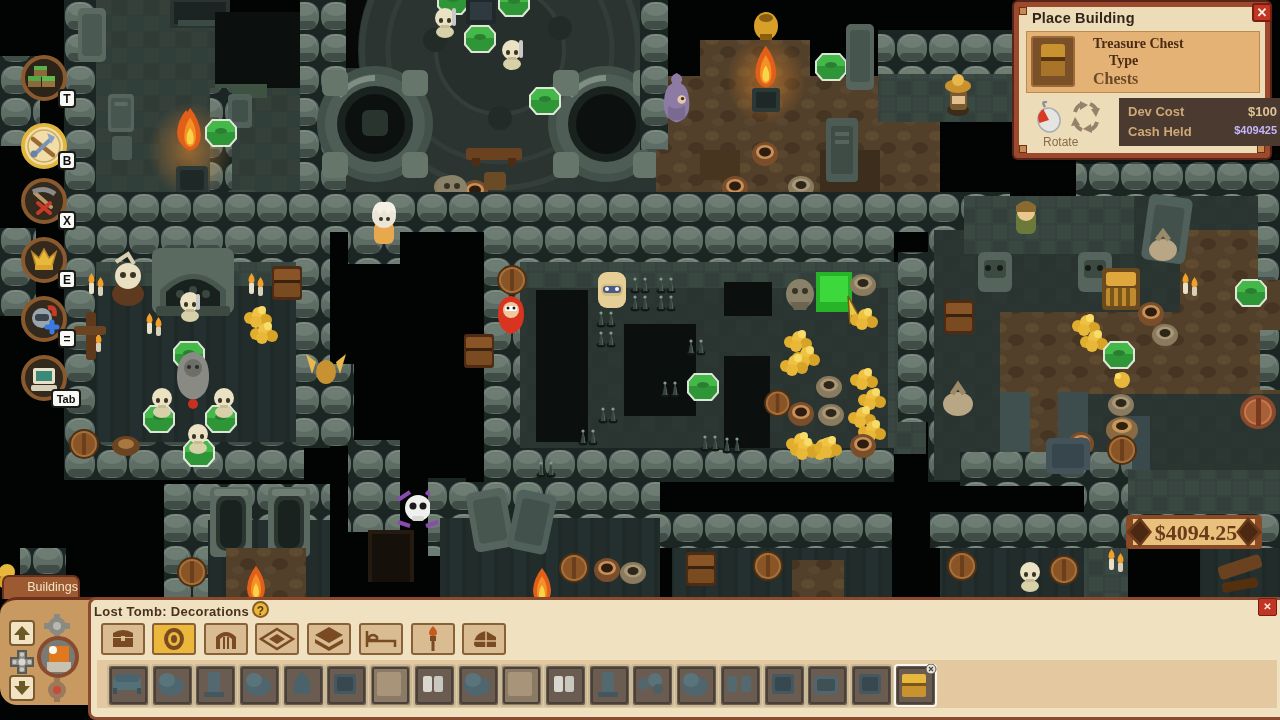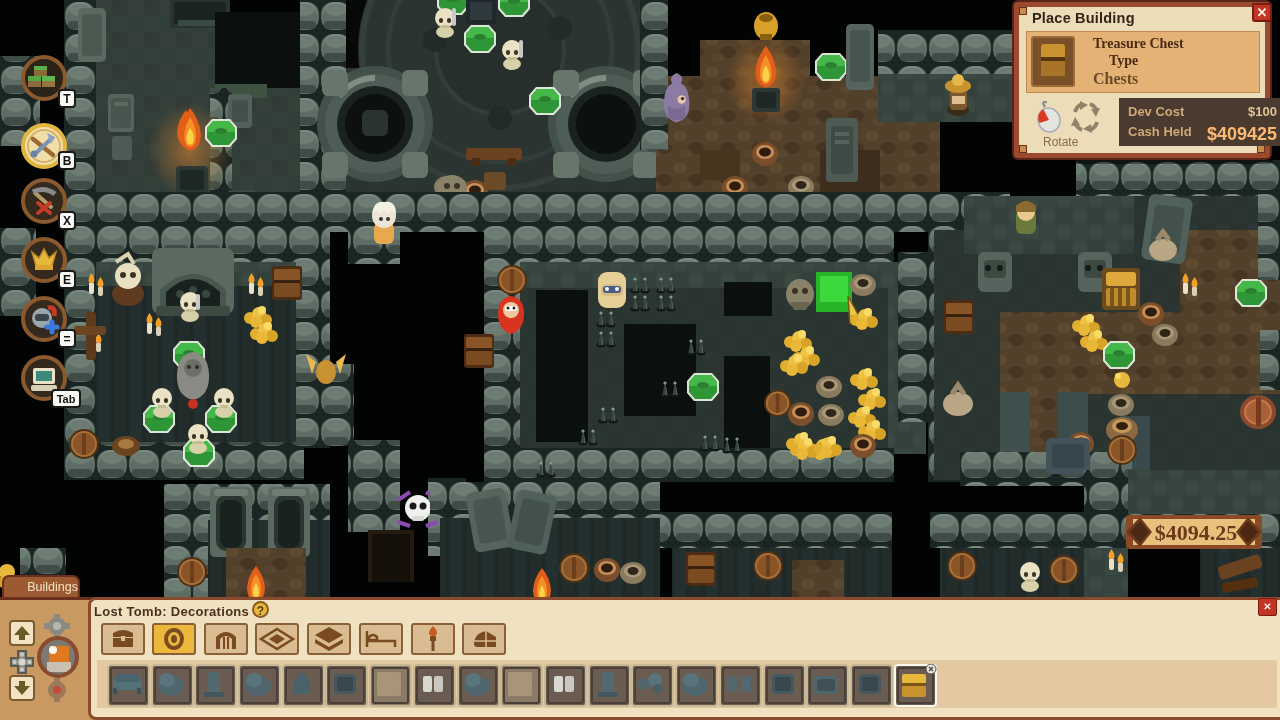--- a/index.html
+++ b/index.html
@@ -1096,29 +1096,29 @@
   </svg>
 
   <div class="abs" style="left:24px;top:128px;font-size:12px;color:#8a6a4a;">Rotate</div>
 
   <div class="abs" style="left:100px;top:91px;width:166px;height:48px;background:#4a3a2f;">
 
     <div class="abs" style="left:9px;top:6px;font-size:13px;font-weight:bold;color:#cfa876;">Dev Cost</div>
     <div class="abs" style="right:8px;top:6px;font-size:13px;font-weight:bold;color:#e0c298;text-align:right;">$100</div>
 
     <div class="abs" style="left:9px;top:26px;font-size:13px;font-weight:bold;color:#cfa876;">Cash Held</div>
-    <div class="abs" style="right:8px;top:26px;font-size:18px;font-weight:bold;color:#fdba74;">$409425</div>
+    <div class="abs" style="right:8px;top:26px;font-size:11px;font-weight:bold;color:#c4b5fd;">$409425</div>
   </div>
 
   <div class="abs" style="left:233px;top:-4px;width:20px;height:19px;background:#c03524;border:2px solid #7a1c10;border-radius:3px;color:#f8ece0;font-weight:bold;font-size:13px;text-align:center;line-height:16px;box-sizing:border-box;">✕</div>
 </div>
 
 <div class="abs" style="left:2px;top:575px;width:78px;height:24px;background:#9c5a32;border:2px solid #6b2f1d;border-bottom:none;border-radius:7px 7px 0 0;box-sizing:border-box;color:#f4e4c4;font-size:12.5px;text-align:right;line-height:20px;">Buildings</div>
 
-<div class="abs" style="left:0;top:597px;width:1280px;height:123px;background:#c89a62;border-top:3px solid #6b2f1d;box-sizing:border-box;">
+<div class="abs" style="left:0;top:597px;width:1280px;height:108px;background:#c89a62;border-top:3px solid #6b2f1d;box-sizing:border-box;border-radius:17px;">
 
   <svg class="abs" width="26" height="26" style="left:9px;top:20px;">
         <rect x="1" y="1" width="24" height="24" rx="3" fill="#f2e4c2" stroke="#7a5a30" stroke-width="2"></rect>
         <path d="M13 6 L21 15 L16 15 L16 20 L10 20 L10 15 L5 15 Z" fill="#6b5a28"></path>
       </svg>
 
   <svg class="abs" width="26" height="26" style="left:9px;top:49px;">
         <path d="M9 2 L17 2 L17 9 L24 9 L24 17 L17 17 L17 24 L9 24 L9 17 L2 17 L2 9 L9 9 Z" fill="#8a8a82" stroke="#5a5a54" stroke-width="2"></path>
         <circle cx="13" cy="13" r="3.5" fill="#d8d8d0"></circle>
         <circle cx="13" cy="5.5" r="2.2" fill="#c8c8c0"></circle>

